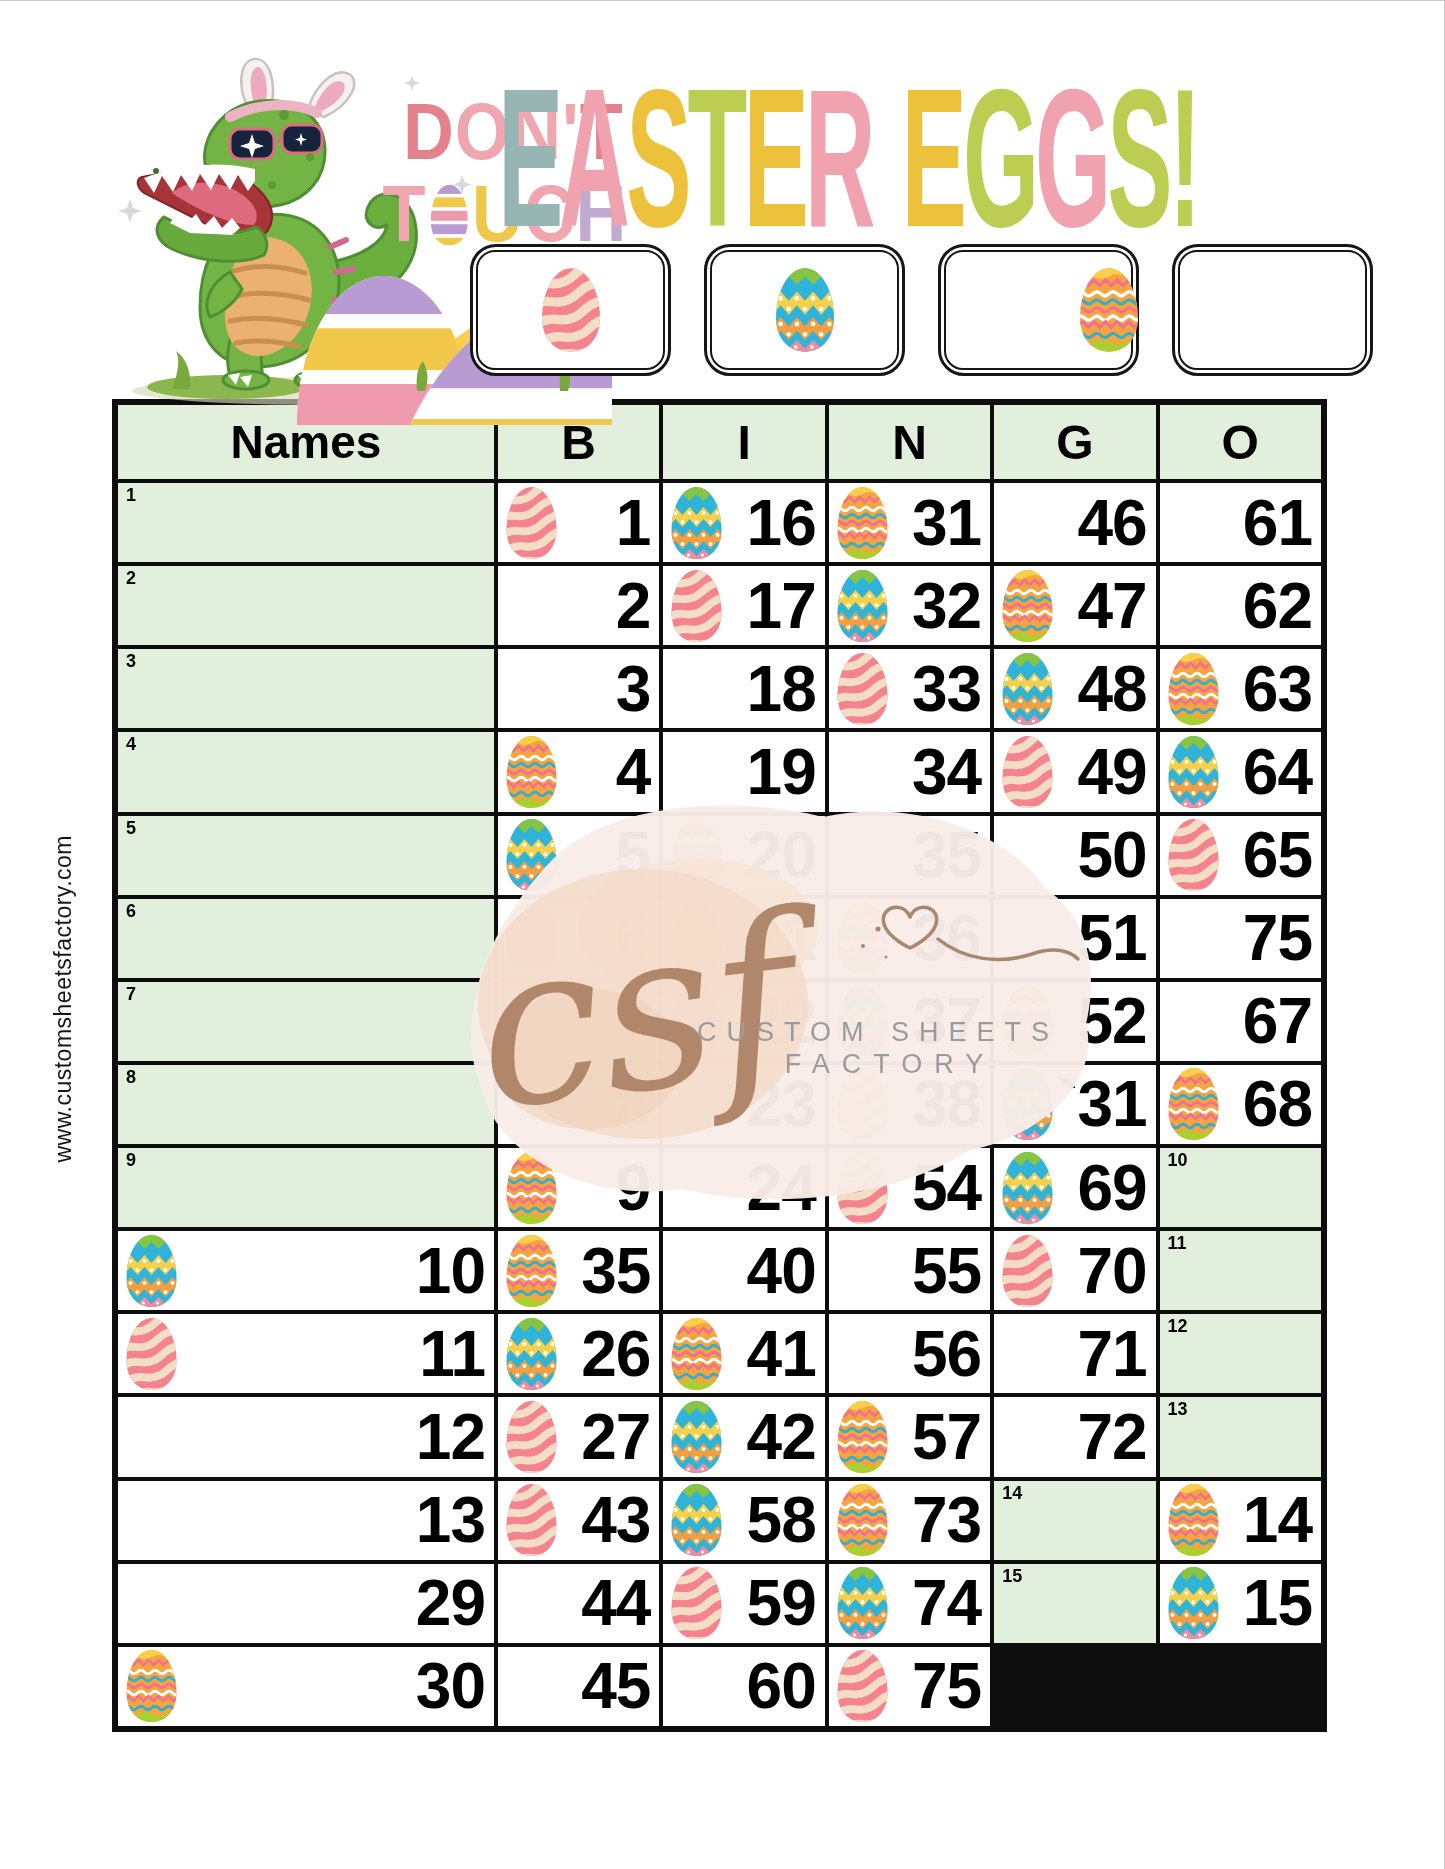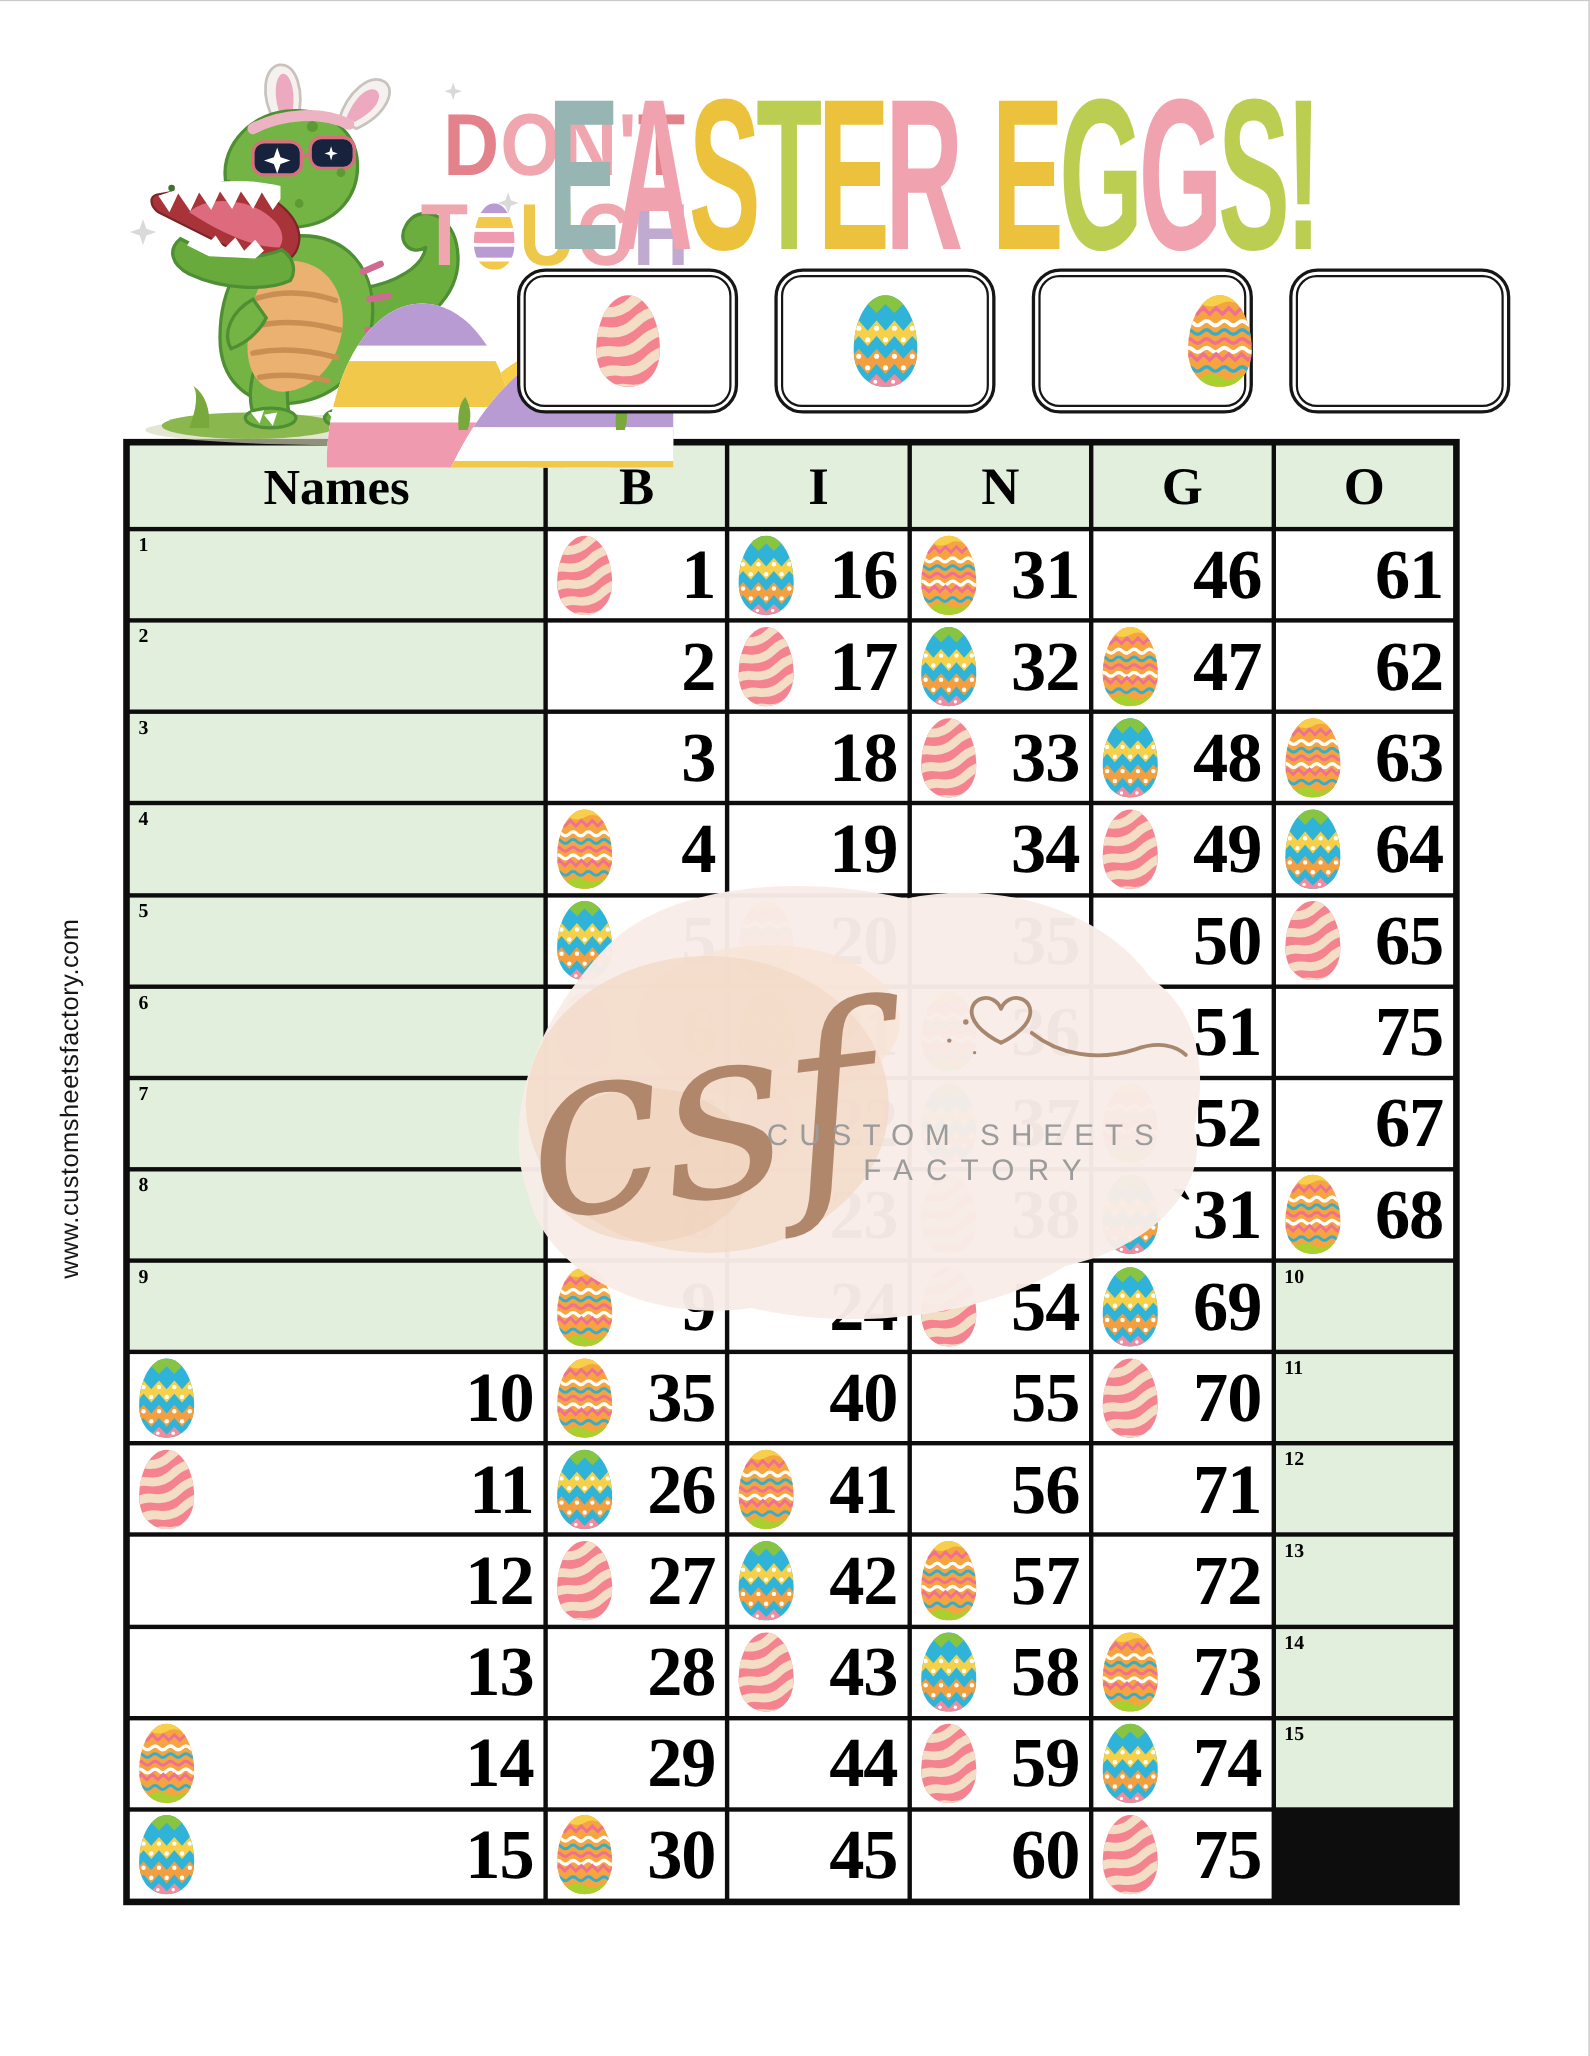--- a/index.html
+++ b/index.html
@@ -29,21 +29,21 @@
   .key-row{position:absolute;left:470px;top:243px;width:903px;height:132px;display:flex;gap:33px;z-index:3;}
   .key-box{position:relative;width:201px;height:132px;border:3px solid #161616;border-radius:26px;
          box-sizing:border-box;background:#fff;}
   .key-box::after{content:"";position:absolute;inset:3px;border:2px solid #161616;border-radius:19px;}
   .key-egg{position:absolute;left:50%;top:50%;transform:translate(-50%,-50%);width:66px;height:88px;z-index:1;}
   .key-box-3 .key-egg{left:auto;right:-6px;transform:translateY(-50%);}
 
   
   .grid{position:absolute;left:112px;top:398px;width:1215px;height:1333px;background:#0d0d0d;
         padding:6px;box-sizing:border-box;display:grid;gap:4px;z-index:1;
-        grid-template-columns:376px repeat(5,1fr);grid-template-rows:74px repeat(15,1fr);font-family:Liberation Serif, serif;}
+        grid-template-columns:376px repeat(5,1fr);grid-template-rows:74px repeat(15,1fr);}
   .gcell{background:#fff;}
   .hcell{background:#e3efdd;display:flex;align-items:center;justify-content:center;
          font-weight:bold;font-size:48px;}
   .names-h{font-size:46px;}
   .names-cell{background:#e3efdd;position:relative;}
   .rownum{position:absolute;top:2px;left:8px;font-size:18px;font-weight:bold;}
   .num-cell{position:relative;display:flex;align-items:center;justify-content:flex-end;
          padding-right:9px;font-weight:bold;font-size:64px;letter-spacing:-1px;box-sizing:border-box;}
   .cell-egg{position:absolute;left:5px;top:50%;transform:translateY(-50%);width:57px;height:76px;}
 
@@ -572,23 +572,20 @@
       <div class="gcell num-cell">
         <span class="num">72</span>
       </div>
       <div class="gcell names-cell">
         <span class="rownum">13</span>
       </div>
       <div class="gcell num-cell">
         <span class="num">13</span>
       </div>
       <div class="gcell num-cell">
-        <span class="num">28</span>
-      </div>
-      <div class="gcell num-cell">
         <svg class="cell-egg" viewBox="0 0 56 76">
           <use href="#egg-pink"></use>
         </svg>
         <span class="num">43</span>
       </div>
       <div class="gcell num-cell">
         <svg class="cell-egg" viewBox="0 0 56 76">
           <use href="#egg-blue"></use>
         </svg>
         <span class="num">58</span>

